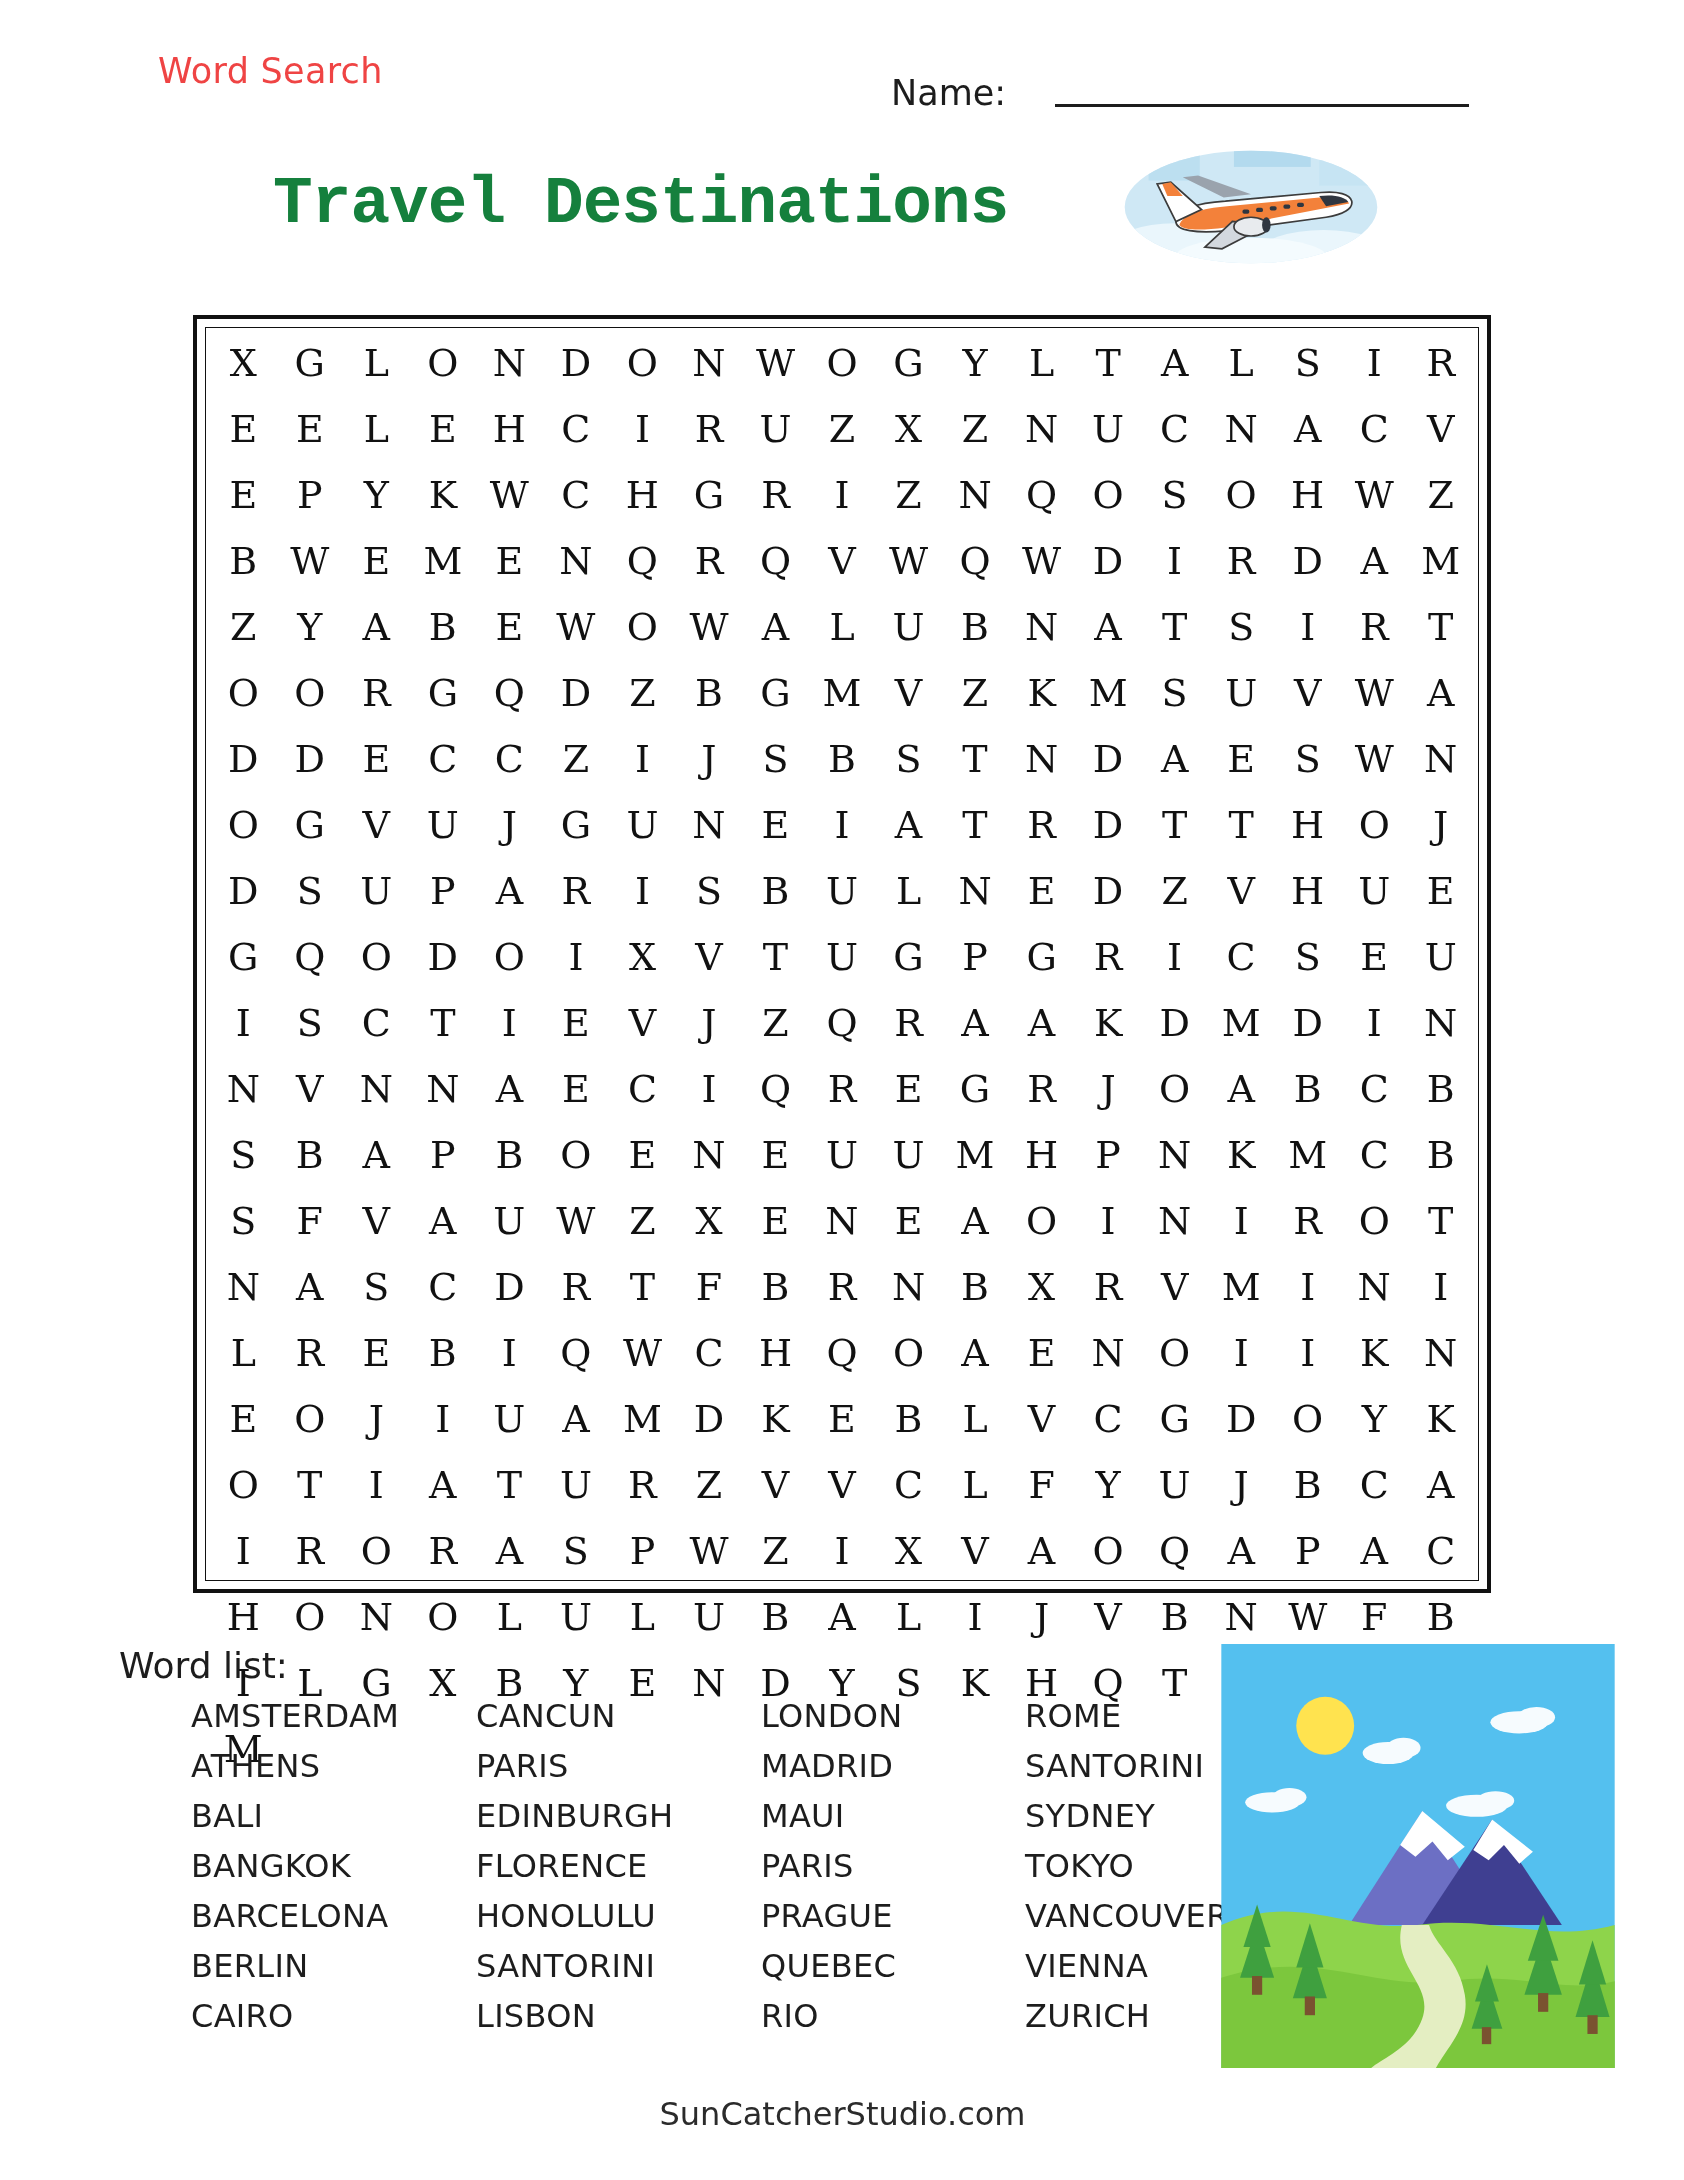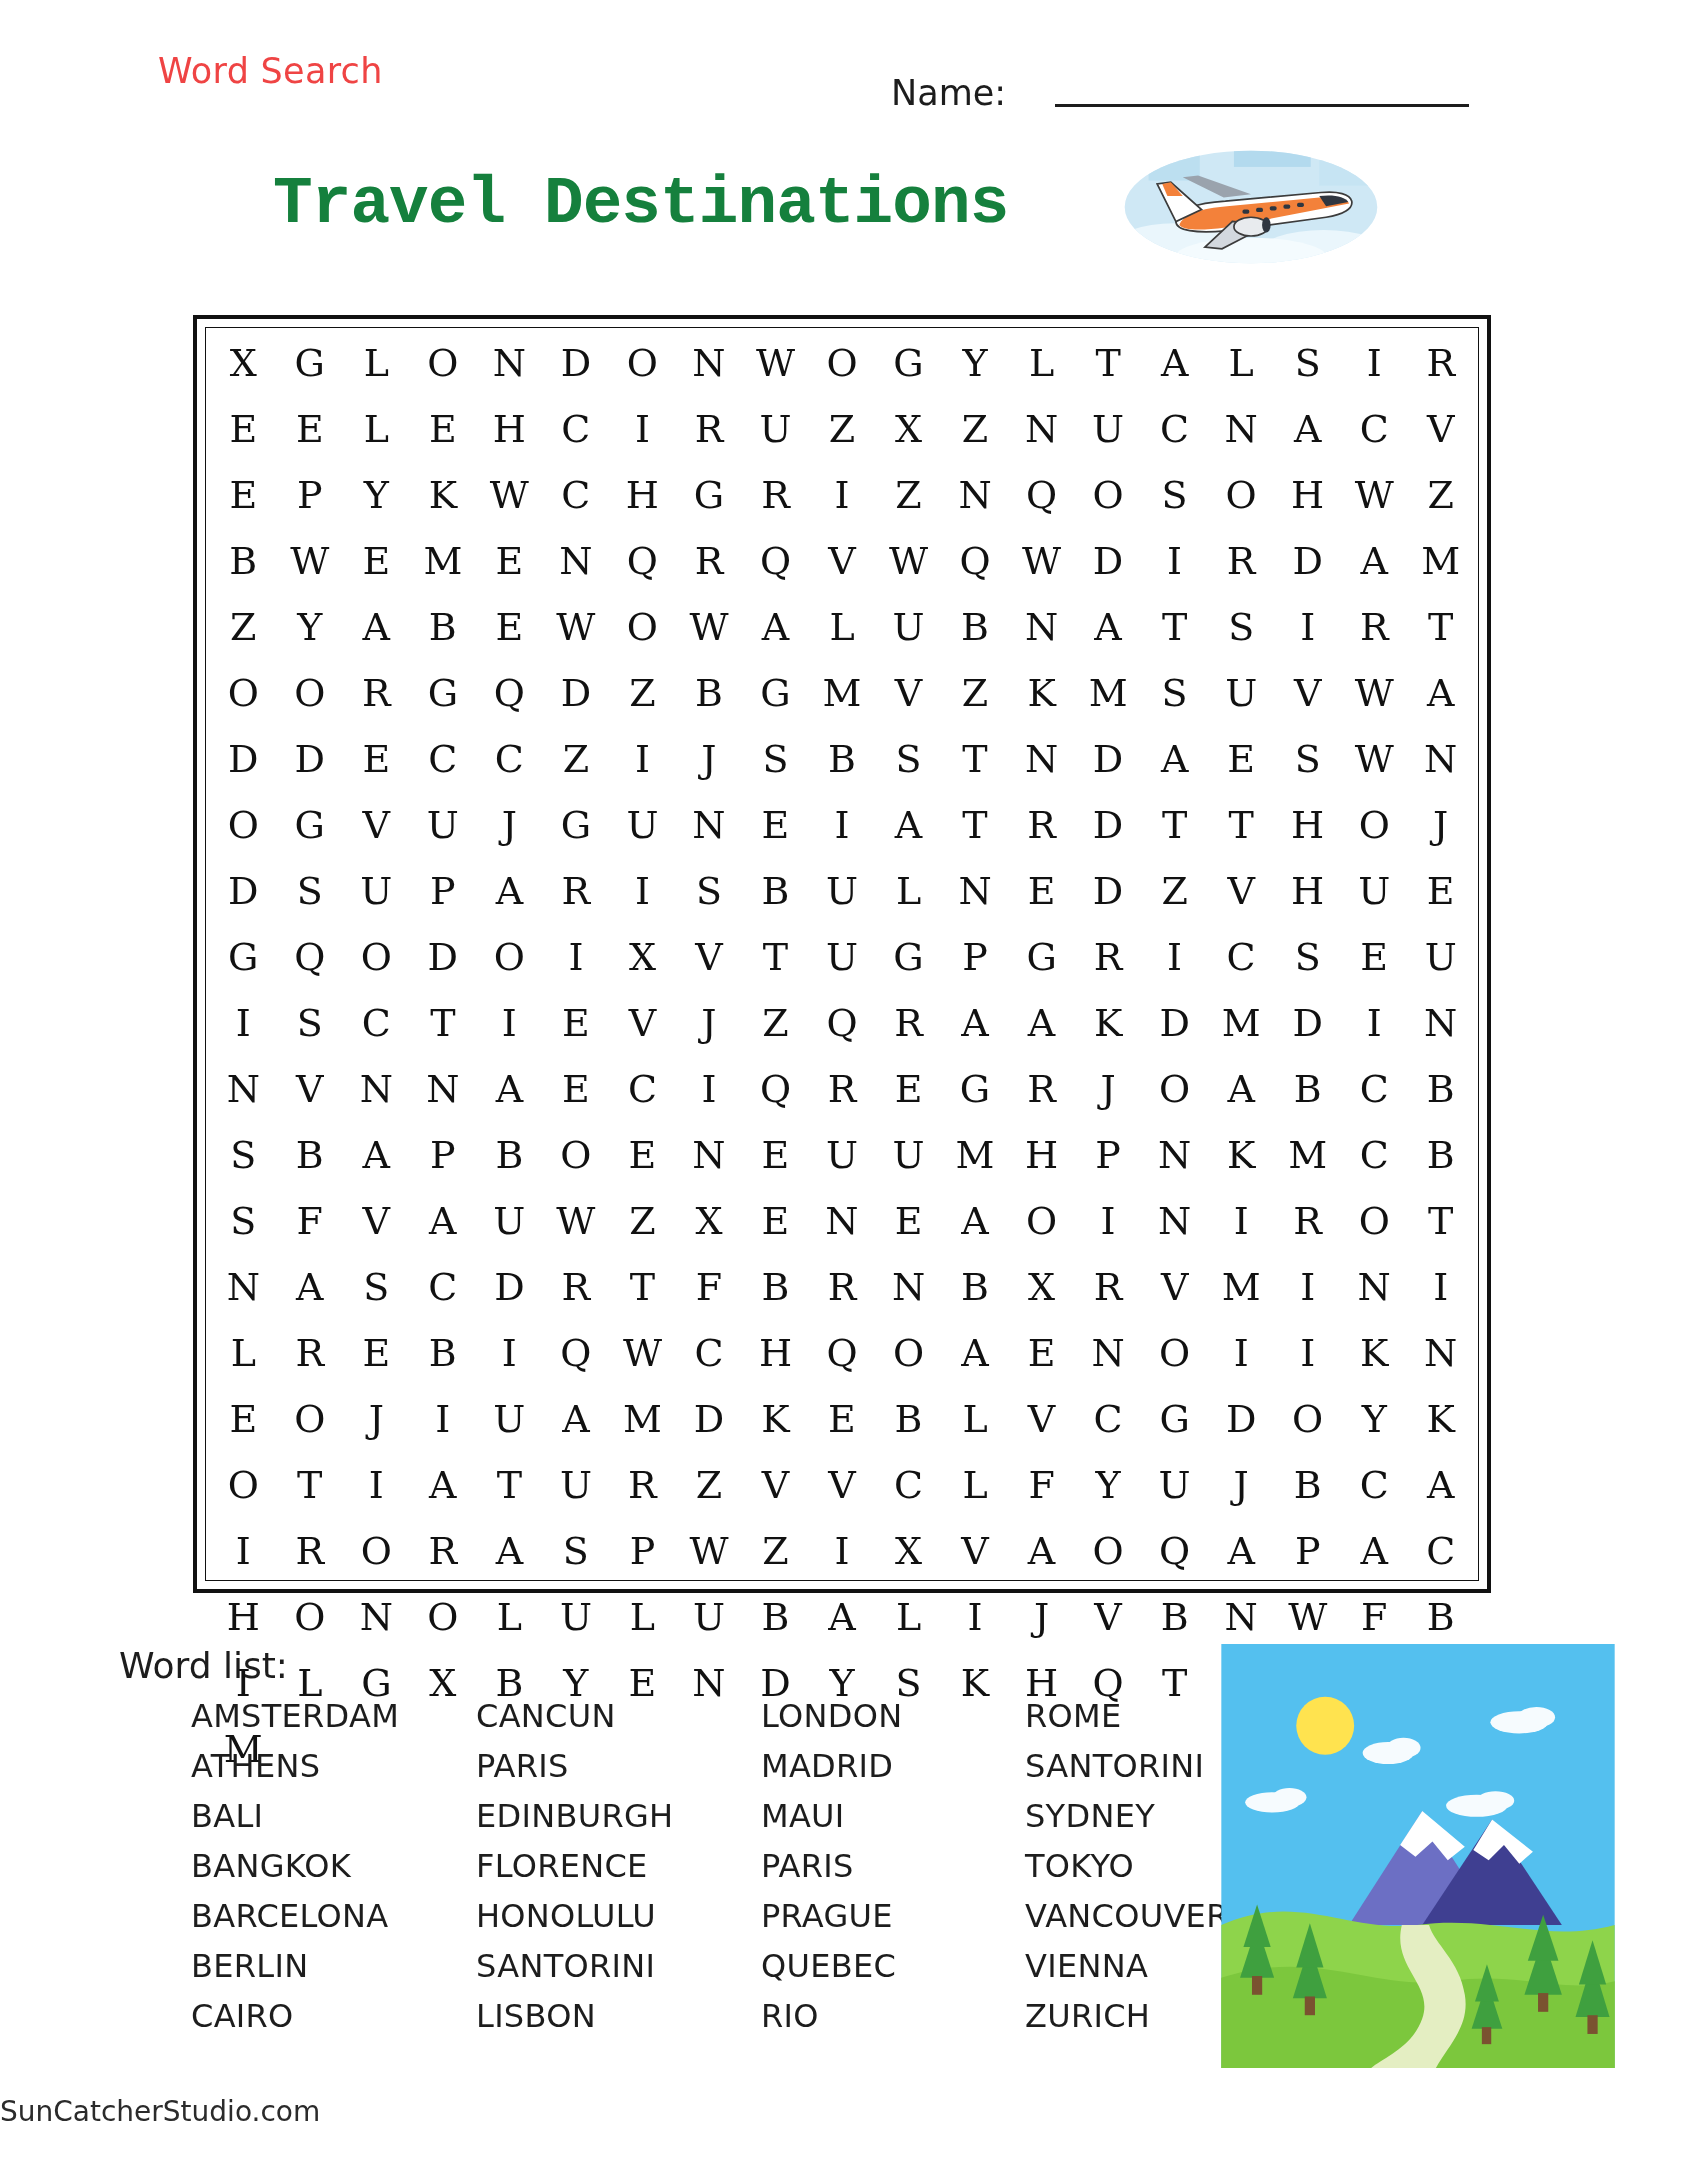--- a/index.html
+++ b/index.html
@@ -136,22 +136,22 @@
     height: 424px;
     overflow: hidden;
   }
 
   
   .footer {
     position: absolute;
     left: 0;
     top: 2095px;
     width: 100%;
-    text-align: left;
-    font-size: 28px;
+    text-align: center;
+    font-size: 32px;
     color: #2b2b2b;
   }
 </style>
 </head>
 <body>
 
 <div class="ws-label">Word Search</div>
 <div class="name-label">Name:</div>
 <div class="name-line"></div>
 

